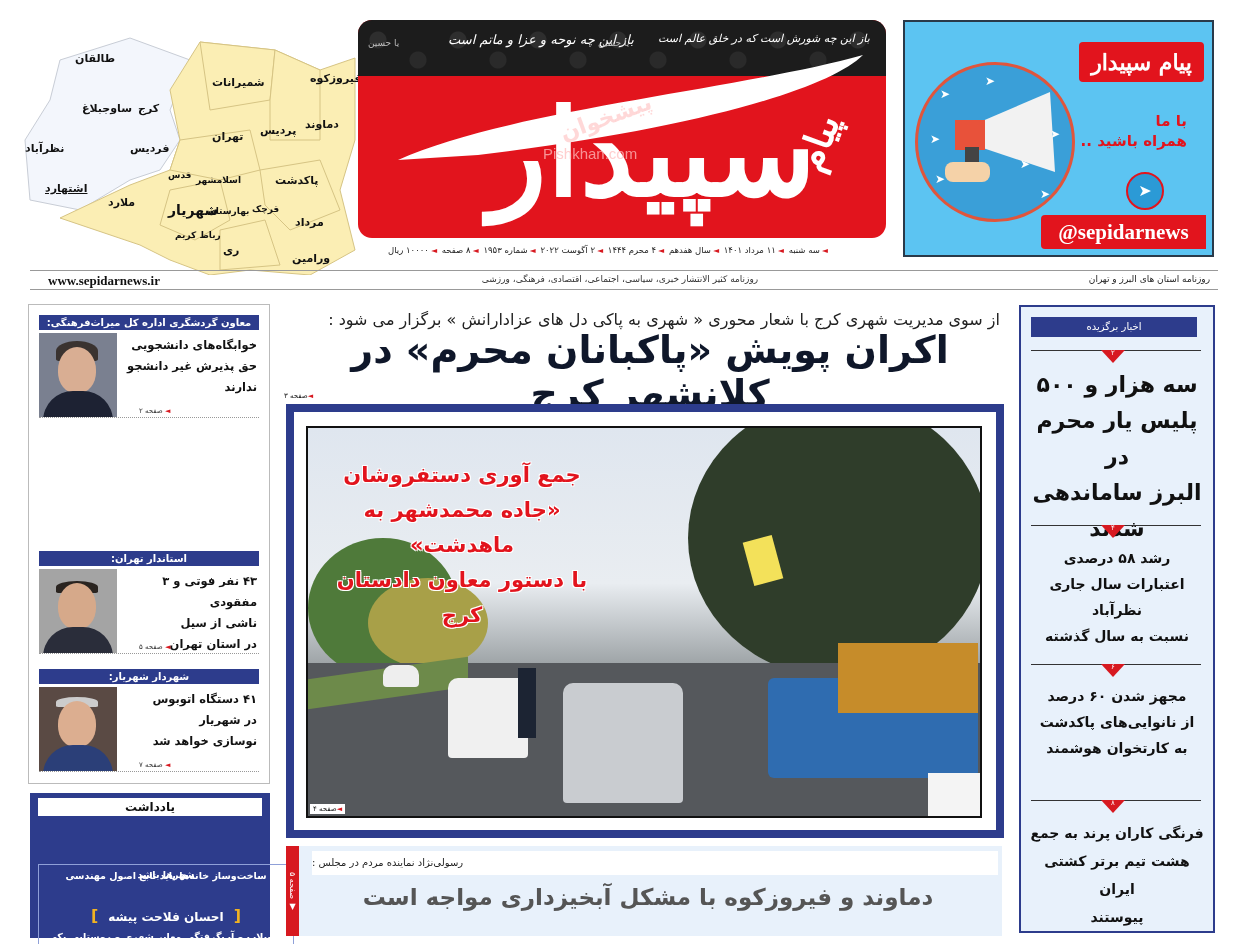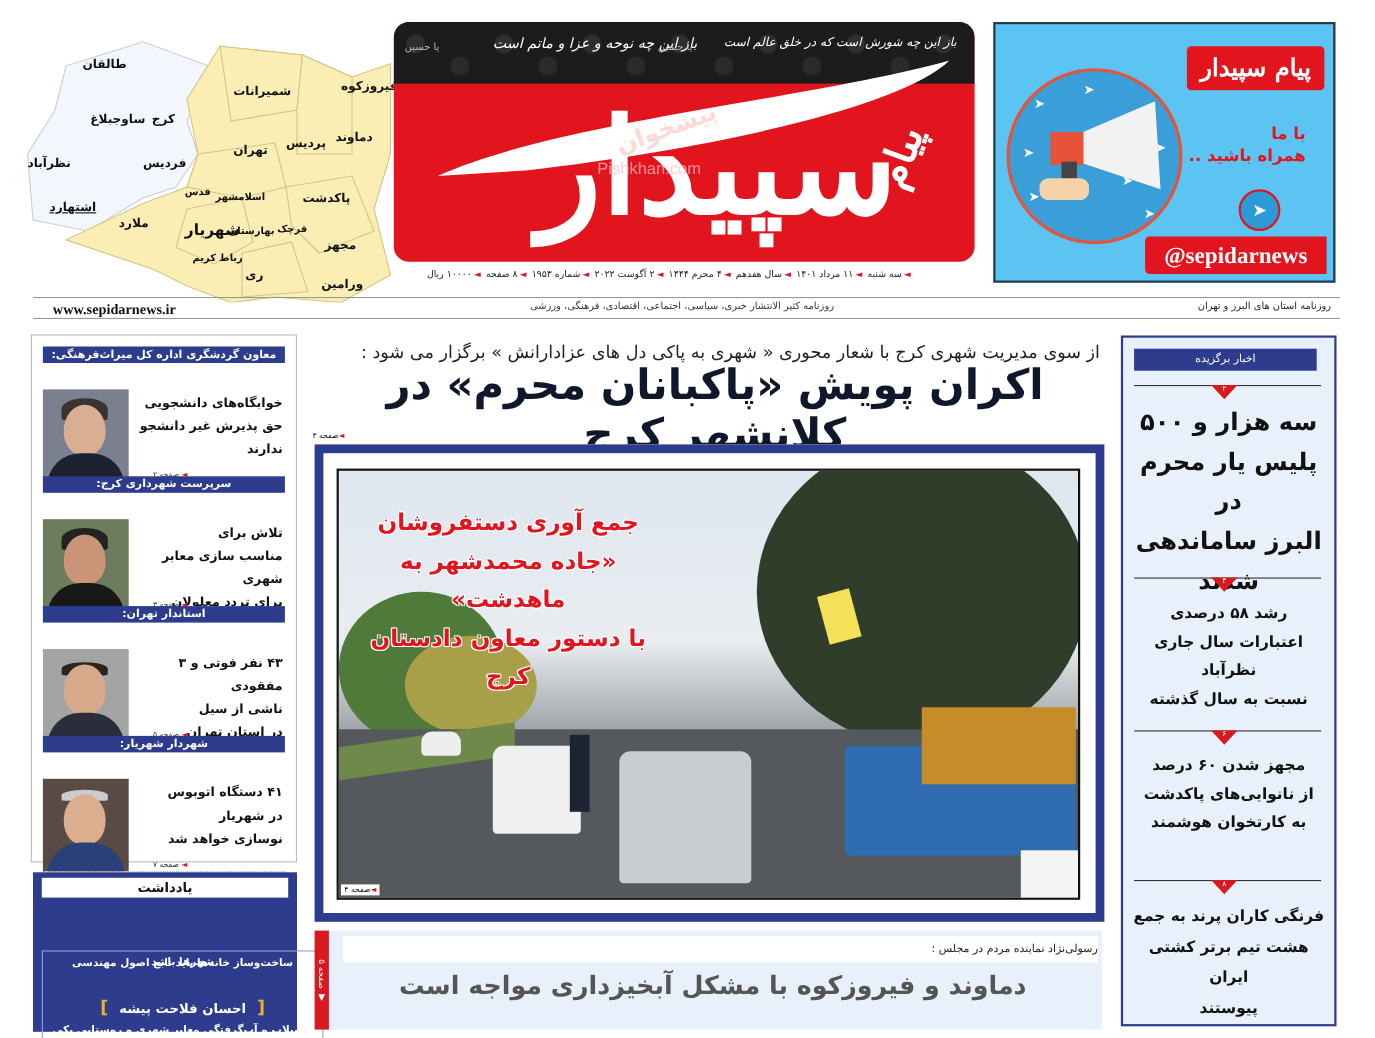--- a/index.html
+++ b/index.html
@@ -43,21 +43,21 @@
   #rule-top { left: 30px; top: 270px; width: 1188px; height: 1px; background: #999; }
   #rule-bottom { left: 30px; top: 289px; width: 1188px; height: 1px; background: #999; }
   #site-url { left: 48px; top: 273px; font-family: "Liberation Serif", serif; font-size: 13px; font-weight: bold; direction: ltr; color: #111; }
   #paper-desc { left: 430px; top: 274px; width: 380px; text-align: center; font-size: 9px; color: #333; }
   #region-desc { right: 40px; top: 274px; font-size: 9px; color: #222; }
 
   
   #left-col { left: 28px; top: 304px; width: 242px; height: 480px; border: 1px solid #bbb; background: #fff; }
   .lc-item { position: absolute; left: 10px; width: 220px; }
   .lc-head { height: 15px; background: #2d3c8c; color: #fff; font-size: 10px; font-weight: bold; text-align: center; line-height: 15px; }
-  .lc-body { position: relative; height: 88px; border-bottom: 1px dotted #999; margin-top: 21px; }
+  .lc-body { position: relative; height: 88px; border-bottom: 1px dotted #999; }
   .lc-photo { position: absolute; left: 0; top: 3px; width: 78px; height: 84px; background: #8a7a6e; overflow: hidden; }
   .lc-photo .face { position: absolute; left: 19px; top: 14px; width: 38px; height: 46px; background: #d9ae93; border-radius: 50% 50% 45% 45%; }
   .lc-photo .hair { position: absolute; left: 17px; top: 8px; width: 42px; height: 20px; background: #3a3330; border-radius: 50% 50% 10% 10%; }
   .lc-photo .suit { position: absolute; left: 4px; top: 58px; width: 70px; height: 30px; background: #1d2233; border-radius: 30px 30px 0 0; }
   .lc-text { position: absolute; right: 2px; top: 5px; width: 132px; font-size: 11.5px; font-weight: bold; line-height: 21px; text-align: right; }
   .lc-page { position: absolute; left: 100px; bottom: 2px; font-size: 7px; color: #333; }
   .lc-page .arr { color: #d71920; }
 
   
   #note { left: 30px; top: 793px; width: 240px; height: 145px; background: #2d3c8c; }
@@ -83,21 +83,21 @@
     background: linear-gradient(180deg, #dfe6ef 0%, #e9edf1 40%, #9aa0a3 62%, #6f7275 100%); }
   .tree { position: absolute; border-radius: 50%; }
   .car { position: absolute; border-radius: 10px 10px 4px 4px; }
   #photo-title { position: absolute; left: 14px; top: 30px; width: 280px; text-align: center; color: #e2141d; font-size: 21px; font-weight: bold; line-height: 35px; text-shadow: 1px 1px 0 #fff, -1px -1px 0 #fff, 1px -1px 0 #fff, -1px 1px 0 #fff; }
   #photo-page { position: absolute; left: 2px; bottom: 2px; background: #fff; font-size: 7px; padding: 1px 3px; }
   #photo-page .arr { color: #d71920; }
 
   #bottom-story { left: 294px; top: 846px; width: 708px; height: 90px; background: #e8f1fb; }
   #bs-tab { position: absolute; left: -8px; top: 0; width: 13px; height: 90px; background: #d71920; color: #fff; font-size: 8px; writing-mode: vertical-rl; text-align: center; line-height: 13px; }
   #bs-kicker-box { position: absolute; left: 18px; top: 5px; width: 686px; height: 24px; background: #fff; }
-  #bs-kicker { position: absolute; width: 100%; top: 6px; text-align: right; font-size: 10px; color: #222; }
+  #bs-kicker { position: absolute; width: 100%; top: 6px; text-align: left; font-size: 10px; color: #222; }
   #bs-headline { position: absolute; width: 100%; top: 38px; text-align: center; font-size: 23px; font-weight: bold; color: #555; }
 
   
   #right-col { left: 1019px; top: 305px; width: 196px; height: 628px; background: #e8f1fb; border: 2px solid #2d3c8c; }
   #rc-title { position: absolute; left: 10px; top: 10px; width: 166px; height: 20px; background: #2d3c8c; color: #fff; font-size: 10px; text-align: center; line-height: 20px; }
   .rc-sep { position: absolute; left: 10px; width: 170px; height: 1px; background: #333; }
   .rc-badge { position: absolute; left: 80px; width: 24px; height: 14px; }
   .rc-badge .tri { position: absolute; left: 0; top: 0; width: 0; height: 0; border-left: 12px solid transparent; border-right: 12px solid transparent; border-top: 13px solid #d71920; }
   .rc-badge .num { position: absolute; left: 0; top: -1px; width: 24px; text-align: center; color: #fff; font-size: 7px; }
   .rc-text { position: absolute; left: 4px; width: 184px; text-align: center; font-weight: bold; color: #111; }
@@ -131,21 +131,21 @@
   <span class="map-label" style="left:285px;top:88px;">دماوند</span>
   <span class="map-label" style="left:240px;top:94px;">پردیس</span>
   <span class="map-label" style="left:192px;top:100px;">تهران</span>
   <span class="map-label" style="left:148px;top:140px;font-size:9px;">قدس</span>
   <span class="map-label" style="left:176px;top:145px;font-size:9px;">اسلامشهر</span>
   <span class="map-label" style="left:255px;top:144px;text-align:center;">پاکدشت</span>
   <span class="map-label" style="left:88px;top:166px;">ملارد</span>
   <span class="map-label" style="left:148px;top:172px;font-size:14px;">شهریار</span>
   <span class="map-label" style="left:188px;top:176px;font-size:9px;">بهارستان</span>
   <span class="map-label" style="left:232px;top:174px;font-size:9px;">قرچک</span>
-  <span class="map-label" style="left:275px;top:186px;">مجهز</span>
+  <span class="map-label" style="left:275px;top:186px;">مرداد</span>
   <span class="map-label" style="left:155px;top:200px;font-size:9px;">رباط کریم</span>
   <span class="map-label" style="left:203px;top:214px;">ری</span>
   <span class="map-label" style="left:272px;top:222px;">ورامین</span>
 </div>
 
 <div id="masthead" class="abs">
   <div id="mast-black">
     <span class="mast-emblem" style="left:10px;font-size:9px;top:18px;">یا حسین</span>
     <span class="mast-call" style="left:90px;font-size:13px;">باز این چه نوحه و عزا و ماتم است</span>
     <span class="mast-emblem" style="left:240px;font-size:9px;top:18px;">یا حسین</span>
@@ -209,36 +209,20 @@
           <div class="suit"></div>
         </div>
       <div class="lc-text">
         <div>خوابگاه‌های دانشجویی</div>
         <div>حق پذیرش غیر دانشجو</div>
         <div>ندارند</div>
       </div>
       <div class="lc-page"><span class="arr">◄</span> <span>صفحه ۲</span></div>
     </div>
   </div>
-  <div class="lc-item" style="top:128px;">
-    <div class="lc-head">سرپرست شهرداری کرج:</div>
-    <div class="lc-body">
-      <div class="lc-photo" style="background:#6c7c5c;">
-          <div class="hair" style="background:#222;"></div>
-          <div class="face" style="background:#c99478;"></div>
-          <div class="suit" style="background:#181818;"></div>
-        </div>
-      <div class="lc-text">
-        <div>تلاش برای</div>
-        <div>مناسب سازی معابر شهری</div>
-        <div>برای تردد معلولان</div>
-      </div>
-      <div class="lc-page"><span class="arr">◄</span> <span>صفحه ۳</span></div>
-    </div>
-  </div>
   <div class="lc-item" style="top:246px;">
     <div class="lc-head">استاندار تهران:</div>
     <div class="lc-body">
       <div class="lc-photo" style="background:#a4a4a4;">
           <div class="hair" style="background:#2a2420;top:12px;height:12px;"></div>
           <div class="face" style="background:#d6a98a;"></div>
           <div class="suit" style="background:#2a2d3a;"></div>
         </div>
       <div class="lc-text">
         <div>۴۳ نفر فوتی و ۳ مفقودی</div>

